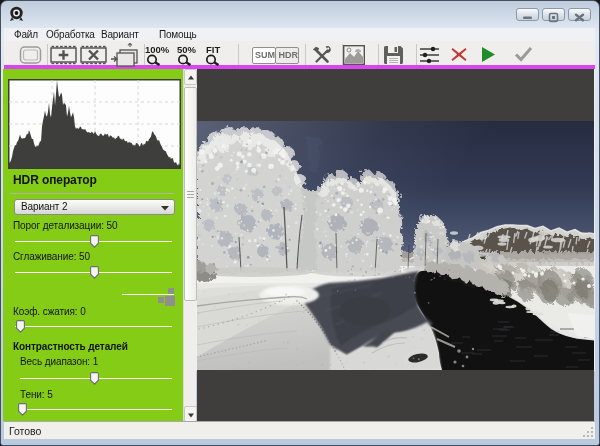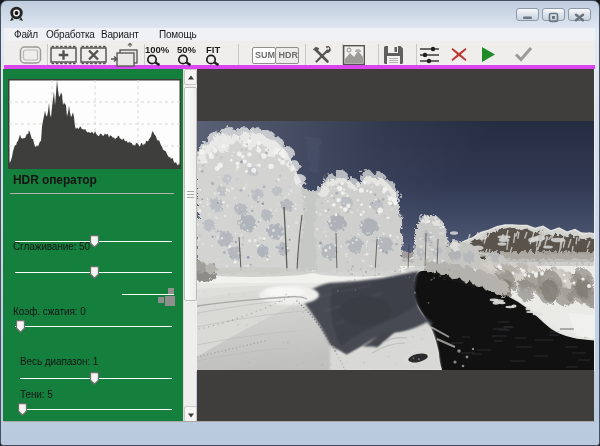--- a/index.html
+++ b/index.html
@@ -5,21 +5,21 @@
 .win{position:absolute;left:0;top:0;width:600px;height:446px;border:1px solid #45505e;border-radius:7px 7px 3px 3px;background:linear-gradient(180deg,#bfccdd 0%,#e2eaf4 7%,#d3dfed 38%,#c3d2e5 70%,#b9c9de 100%);overflow:hidden}
 .titleicon{position:absolute;left:8px;top:5px;width:15px;height:15px}
 .titletext{position:absolute;left:27px;top:7px;font-size:11px;color:#1a1a1a;letter-spacing:-0.1px}
 .wbtns{position:absolute;right:8px;top:7px;display:flex;gap:3px}
 .wbtn{width:23px;height:13px;border:1px solid #8c98a7;border-radius:3px;background:linear-gradient(#fbfcfd,#dfe5ec 45%,#c9d2dd);position:relative}
 .content{position:absolute;left:3px;top:27px;width:591px;height:343px;background:#f0efed}
 .menubar{position:absolute;left:0;top:0;width:591px;height:13px;background:#f0f1f4;font-size:10px;color:#1a1a1a}
 .menubar span{position:absolute;top:1px;letter-spacing:-0.2px}
 .toolbar{position:absolute;left:0;top:13px;width:591px;height:28px;background:#efeeec;border-bottom:4px solid #d946ef}
 .tsep{position:absolute;top:3px;height:21px;width:1px;background:#c9c8c5}
-.panel{position:absolute;left:-1px;top:41px;width:180px;height:352px;background:#15803d;font-size:10px;color:#141414;letter-spacing:-0.1px}
+.panel{position:absolute;left:-1px;top:41px;width:180px;height:352px;background:#84cc16;font-size:10px;color:#141414;letter-spacing:-0.1px}
 .plabel{position:absolute;white-space:nowrap}
 .bold{font-weight:bold}
 .track{position:absolute;height:1px;background:#8f8f8d;border-bottom:1px solid #fbfbfa}
 .thumb{position:absolute;width:9px;height:13px}
 .sbar{position:absolute;left:179px;top:41px;width:13px;height:352px;background:#efeeec;border-left:1px solid #dcdbd8}
 .canvas{position:absolute;left:193px;top:41px;width:397px;height:352px;background:#403e3c;overflow:hidden}
 .statusline{position:absolute;left:0;top:393px;width:591px;height:1px;background:#a9a8a5}
 .statusbar{position:absolute;left:0;top:394px;width:591px;height:17px;background:#f0efec;font-size:10.5px;color:#1a1a1a}
 .ddown{position:absolute;left:11px;top:130px;width:161px;height:16px;border:1px solid #8a8a88;border-radius:3px;background:linear-gradient(#fdfdfd,#e9e9e8 55%,#d7d7d5);font-size:10px;color:#111}
 </style></head><body>
@@ -163,38 +163,46 @@
         <rect x="0.75" y="0.75" width="171.5" height="88.5" fill="#fdfdfd" stroke="#3c3c3a" stroke-width="1.5"></rect>
         <g stroke="#d8d8d6" stroke-width="1" stroke-dasharray="3,3">
           <path d="M44,1 V89 M87,1 V89 M130,1 V89 M1,23 H172 M1,45 H172 M1,67 H172"></path>
         </g>
         <g transform="translate(1,1)">
             <path fill="#3e3e3c" d="M0,88 L0,82.2 L1,82.6 L2,80.0 L3,76.7 L4,71.3 L5,68.0 L6,64.9 L7,65.4 L8,61.9 L9,60.9 L10,57.9 L11,54.5 L12,57.7 L13,58.6 L14,58.4 L15,57.9 L16,58.2 L17,56.0 L18,53.5 L19,54.5 L20,50.0 L21,52.7 L22,56.3 L23,59.3 L24,58.8 L25,63.3 L26,66.6 L27,67.1 L28,65.1 L29,66.5 L30,64.0 L31,61.3 L32,61.3 L33,46.4 L34,40.7 L35,36.1 L36,30.5 L37,35.5 L38,36.4 L39,31.4 L40,22.8 L41,33.9 L42,37.6 L43,27.4 L44,19.5 L45,11.2 L46,25.5 L47,13.4 L48,0 L49,9.5 L50,17.0 L51,15.8 L52,12.6 L53,14.6 L54,25.1 L55,22.8 L56,24.0 L57,25.3 L58,36.4 L59,32.7 L60,25.6 L61,32.6 L62,37.3 L63,34.9 L64,32.2 L65,37.2 L66,46.4 L67,49.0 L68,47.4 L69,48.7 L70,48.5 L71,46.4 L72,47.1 L73,49.5 L74,48.7 L75,50.1 L76,48.7 L77,50.7 L78,51.9 L79,52.4 L80,51.7 L81,53.2 L82,52.5 L83,51.4 L84,53.2 L85,53.8 L86,51.0 L87,53.2 L88,55.1 L89,55.7 L90,55.9 L91,54.1 L92,53.5 L93,54.8 L94,56.1 L95,55.2 L96,53.3 L97,55.1 L98,53.8 L99,54.4 L100,57.6 L101,55.3 L102,55.7 L103,56.6 L104,58.0 L105,57.1 L106,59.4 L107,58.1 L108,57.8 L109,55.8 L110,55.9 L111,58.7 L112,58.5 L113,60.3 L114,58.4 L115,59.0 L116,61.4 L117,60.7 L118,61.2 L119,63.3 L120,61.6 L121,62.8 L122,62.4 L123,63.5 L124,65.6 L125,64.6 L126,65.9 L127,62.9 L128,63.3 L129,63.7 L130,65.8 L131,66.5 L132,63.3 L133,62.9 L134,65.7 L135,63.6 L136,64.4 L137,61.3 L138,60.7 L139,61.7 L140,59.3 L141,57.9 L142,56.6 L143,52.1 L144,51.3 L145,54.1 L146,55.0 L147,56.4 L148,59.7 L149,60.8 L150,59.9 L151,62.8 L152,65.3 L153,66.8 L154,69.4 L155,70.2 L156,71.0 L157,71.6 L158,74.3 L159,75.8 L160,77.5 L161,76.7 L162,79.3 L163,77.8 L164,78.8 L165,82.5 L166,82.8 L167,82.1 L168,84.6 L169,85.5 L170,83.2 L171,85.1 L171,88 Z"></path>
           </g>
       </svg>
       <div class="plabel bold" style="left:10px;top:104px;font-size:12px">HDR оператор</div>
       <div style="position:absolute;left:7px;top:124px;width:164px;height:1px;background:#b3b2af"></div>
+      <div class="ddown">
+          <span style="position:absolute;left:6px;top:1px">Вариант 2</span>
+          <svg style="position:absolute;right:5px;top:5px" width="8" height="6" viewBox="0 0 8 6">
+            <path d="M0,1 L8,1 L4,5.5 Z" fill="#333"></path>
+          </svg>
+        </div>
+      <div class="plabel" style="left:10px;top:151px">Порог детализации: 50</div>
       <div class="track" style="left:12px;top:172px;width:157px"></div>
       <svg class="thumb" style="left:87px;top:166px" viewBox="0 0 9 13">
           <path d="M1.8,0.6 h5.4 a1.2,1.2 0 0 1 1.2,1.2 v6.4 L4.5,12.2 L0.6,8.2 v-6.4 a1.2,1.2 0 0 1 1.2,-1.2 Z" fill="#f4f4f3" stroke="#6e6e6c" stroke-width="1.1"></path>
         </svg>
-      <div class="plabel" style="left:10px;top:172px">Сглаживание: 50</div>
+      <div class="plabel" style="left:10px;top:182px">Сглаживание: 50</div>
       <div class="track" style="left:12px;top:203px;width:157px"></div>
       <svg class="thumb" style="left:87px;top:197px" viewBox="0 0 9 13">
           <path d="M1.8,0.6 h5.4 a1.2,1.2 0 0 1 1.2,1.2 v6.4 L4.5,12.2 L0.6,8.2 v-6.4 a1.2,1.2 0 0 1 1.2,-1.2 Z" fill="#f4f4f3" stroke="#6e6e6c" stroke-width="1.1"></path>
         </svg>
       <div style="position:absolute;left:119px;top:225px;width:52px;height:1px;background:#b7b6b3;border-bottom:1px solid #fdfdfc"></div>
       <div style="position:absolute;left:165px;top:219px;width:6px;height:6px;background:#8f8f8d"></div>
       <div style="position:absolute;left:155px;top:228px;width:6px;height:6px;background:#8f8f8d"></div>
       <div style="position:absolute;left:162px;top:227px;width:10px;height:10px;background:#8f8f8d"></div>
       <div class="plabel" style="left:10px;top:237px">Коэф. сжатия: 0</div>
       <div class="track" style="left:12px;top:257px;width:157px"></div>
       <svg class="thumb" style="left:13px;top:251px" viewBox="0 0 9 13">
           <path d="M1.8,0.6 h5.4 a1.2,1.2 0 0 1 1.2,1.2 v6.4 L4.5,12.2 L0.6,8.2 v-6.4 a1.2,1.2 0 0 1 1.2,-1.2 Z" fill="#f4f4f3" stroke="#6e6e6c" stroke-width="1.1"></path>
         </svg>
+      <div class="plabel bold" style="left:10px;top:272px">Контрастность деталей</div>
       <div class="plabel" style="left:17px;top:287px">Весь диапазон: 1</div>
       <div class="track" style="left:17px;top:309px;width:152px"></div>
       <svg class="thumb" style="left:87px;top:303px" viewBox="0 0 9 13">
           <path d="M1.8,0.6 h5.4 a1.2,1.2 0 0 1 1.2,1.2 v6.4 L4.5,12.2 L0.6,8.2 v-6.4 a1.2,1.2 0 0 1 1.2,-1.2 Z" fill="#f4f4f3" stroke="#6e6e6c" stroke-width="1.1"></path>
         </svg>
       <div class="plabel" style="left:17px;top:320px">Тени: 5</div>
       <div class="track" style="left:15px;top:340px;width:154px"></div>
       <svg class="thumb" style="left:15px;top:334px" viewBox="0 0 9 13">
           <path d="M1.8,0.6 h5.4 a1.2,1.2 0 0 1 1.2,1.2 v6.4 L4.5,12.2 L0.6,8.2 v-6.4 a1.2,1.2 0 0 1 1.2,-1.2 Z" fill="#f4f4f3" stroke="#6e6e6c" stroke-width="1.1"></path>
         </svg>
@@ -1180,14 +1188,27 @@
             <circle cx="154.4" cy="148.3" r="0.7" fill="#8f8d87" opacity="0.6"></circle>
             <circle cx="243.1" cy="155.3" r="0.8" fill="#8f8d87" opacity="0.6"></circle>
             <circle cx="256.6" cy="151.3" r="0.5" fill="#8f8d87" opacity="0.6"></circle>
             <circle cx="174.9" cy="148.1" r="0.7" fill="#8f8d87" opacity="0.6"></circle>
             <circle cx="234.0" cy="159.1" r="0.8" fill="#8f8d87" opacity="0.6"></circle>
             <circle cx="196.1" cy="156.0" r="0.8" fill="#8f8d87" opacity="0.6"></circle>
             <circle cx="169.2" cy="151.7" r="0.4" fill="#8f8d87" opacity="0.6"></circle>
           </svg></div>
       </div>
     <div class="statusline"></div>
+    <div class="statusbar">
+        <span style="position:absolute;left:5px;top:3px">Готово</span>
+<svg style="position:absolute;right:1px;bottom:1px" width="12" height="12" viewBox="0 0 12 12">
+          <g fill="#b9b8b5">
+            <rect x="9" y="1" width="2" height="2"></rect>
+            <rect x="9" y="5" width="2" height="2"></rect>
+            <rect x="5" y="5" width="2" height="2"></rect>
+            <rect x="9" y="9" width="2" height="2"></rect>
+            <rect x="5" y="9" width="2" height="2"></rect>
+            <rect x="1" y="9" width="2" height="2"></rect>
+          </g>
+        </svg>
+      </div>
   </div>
 </div>
 
 </body></html>

